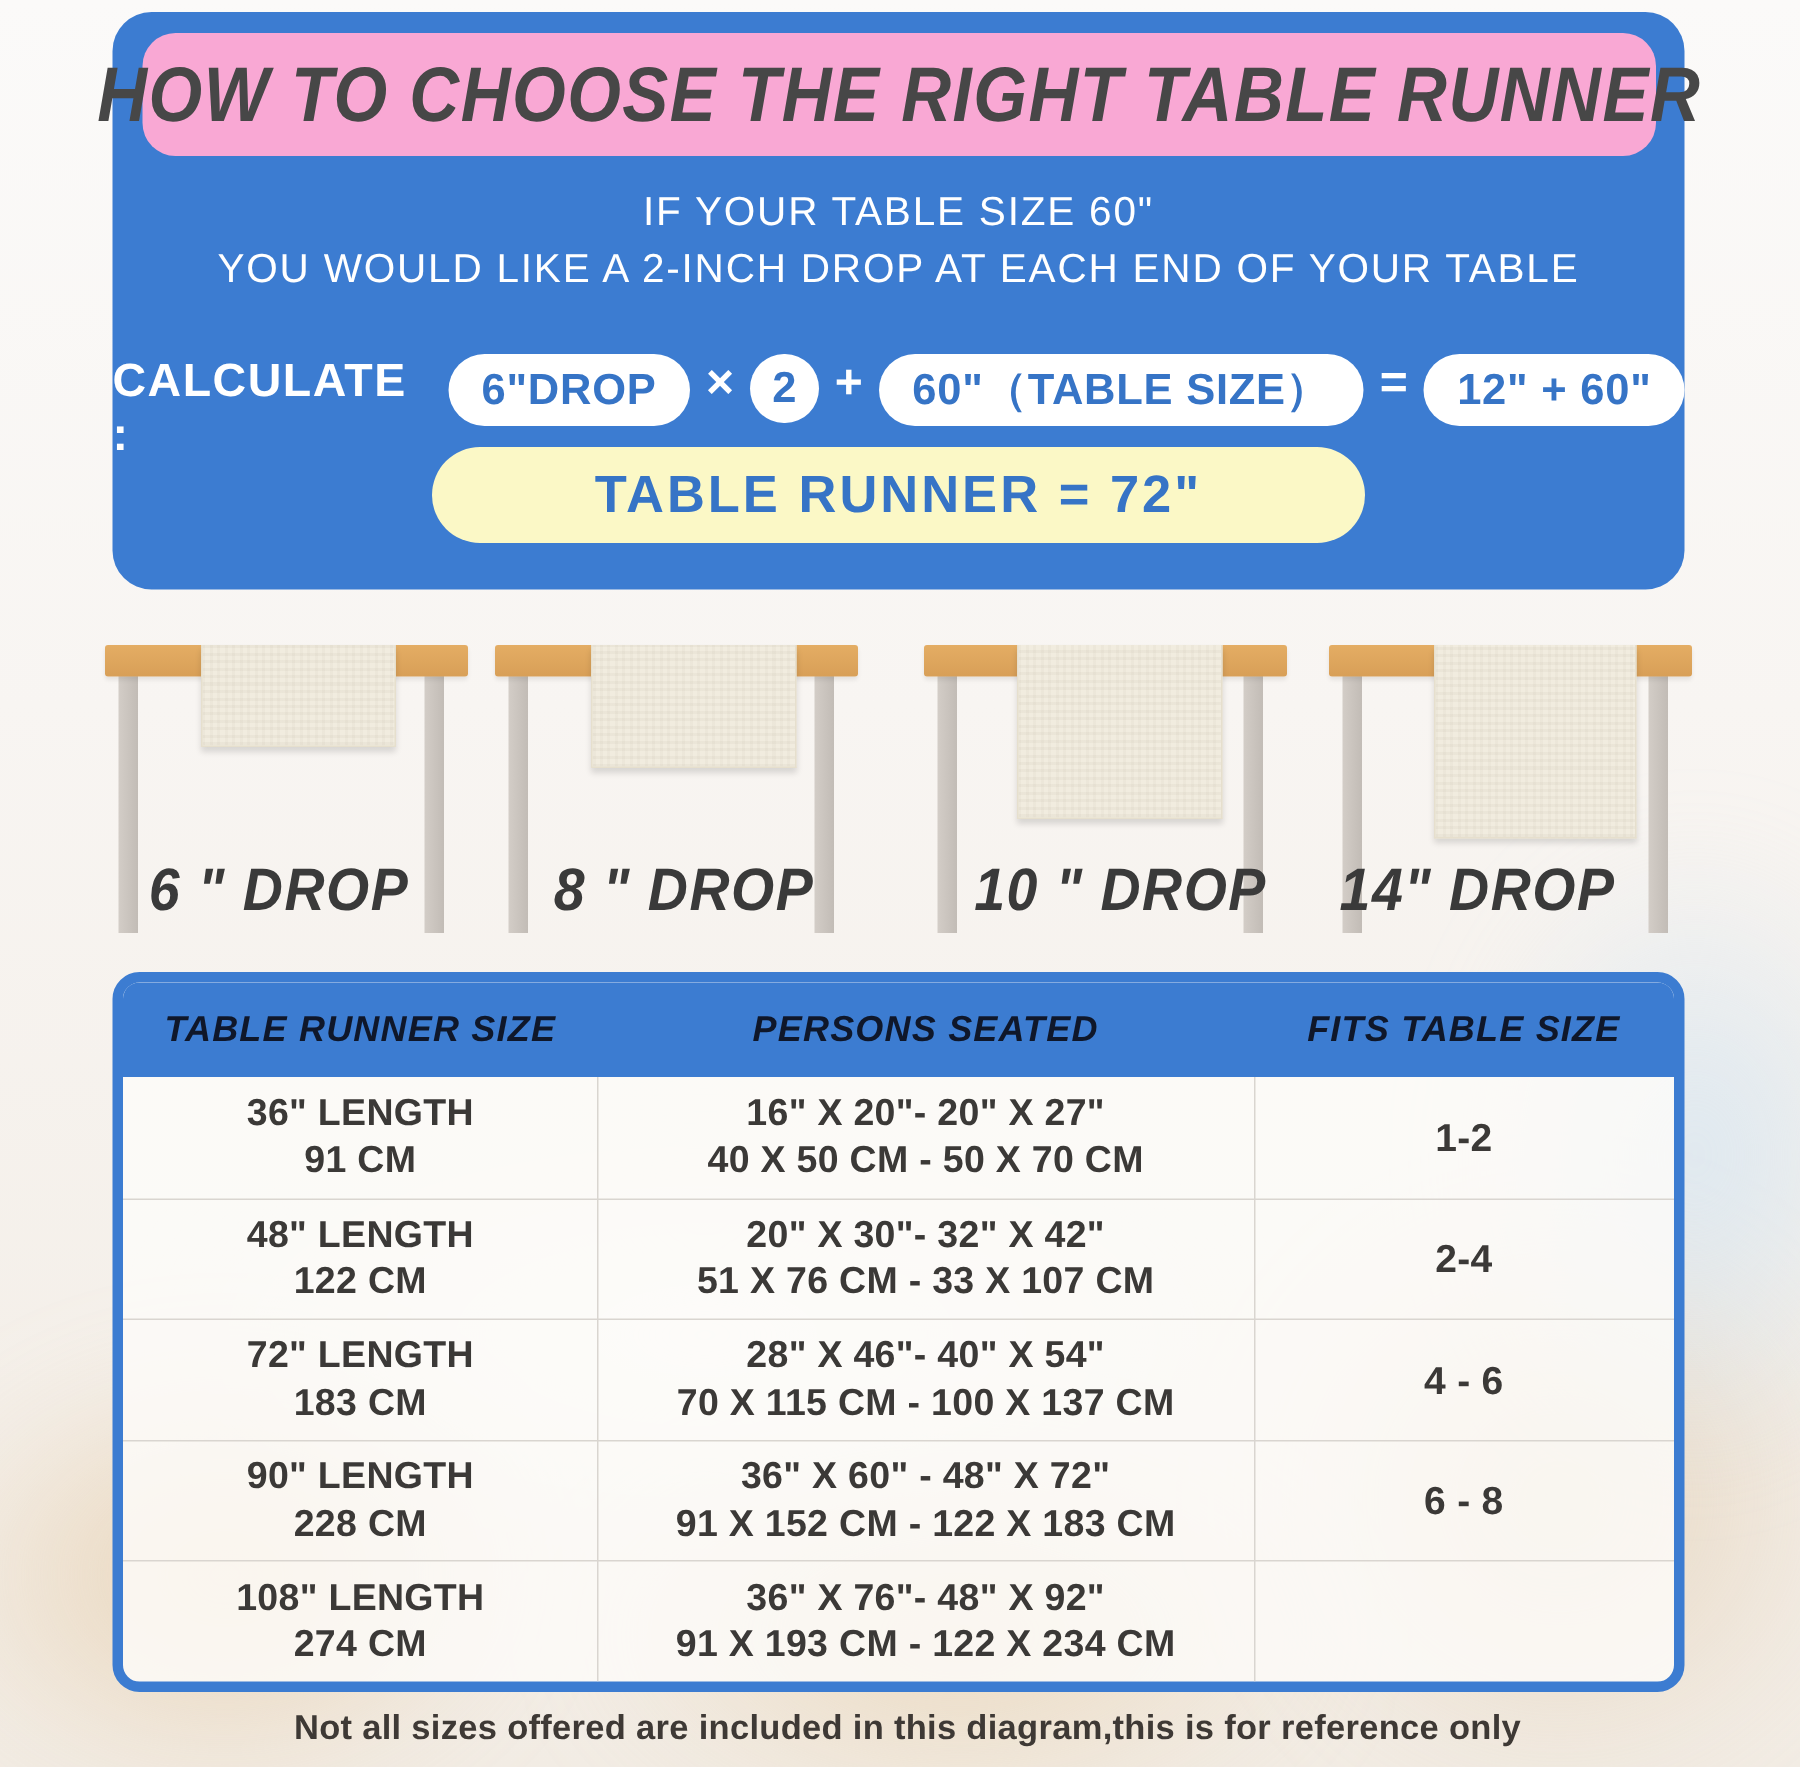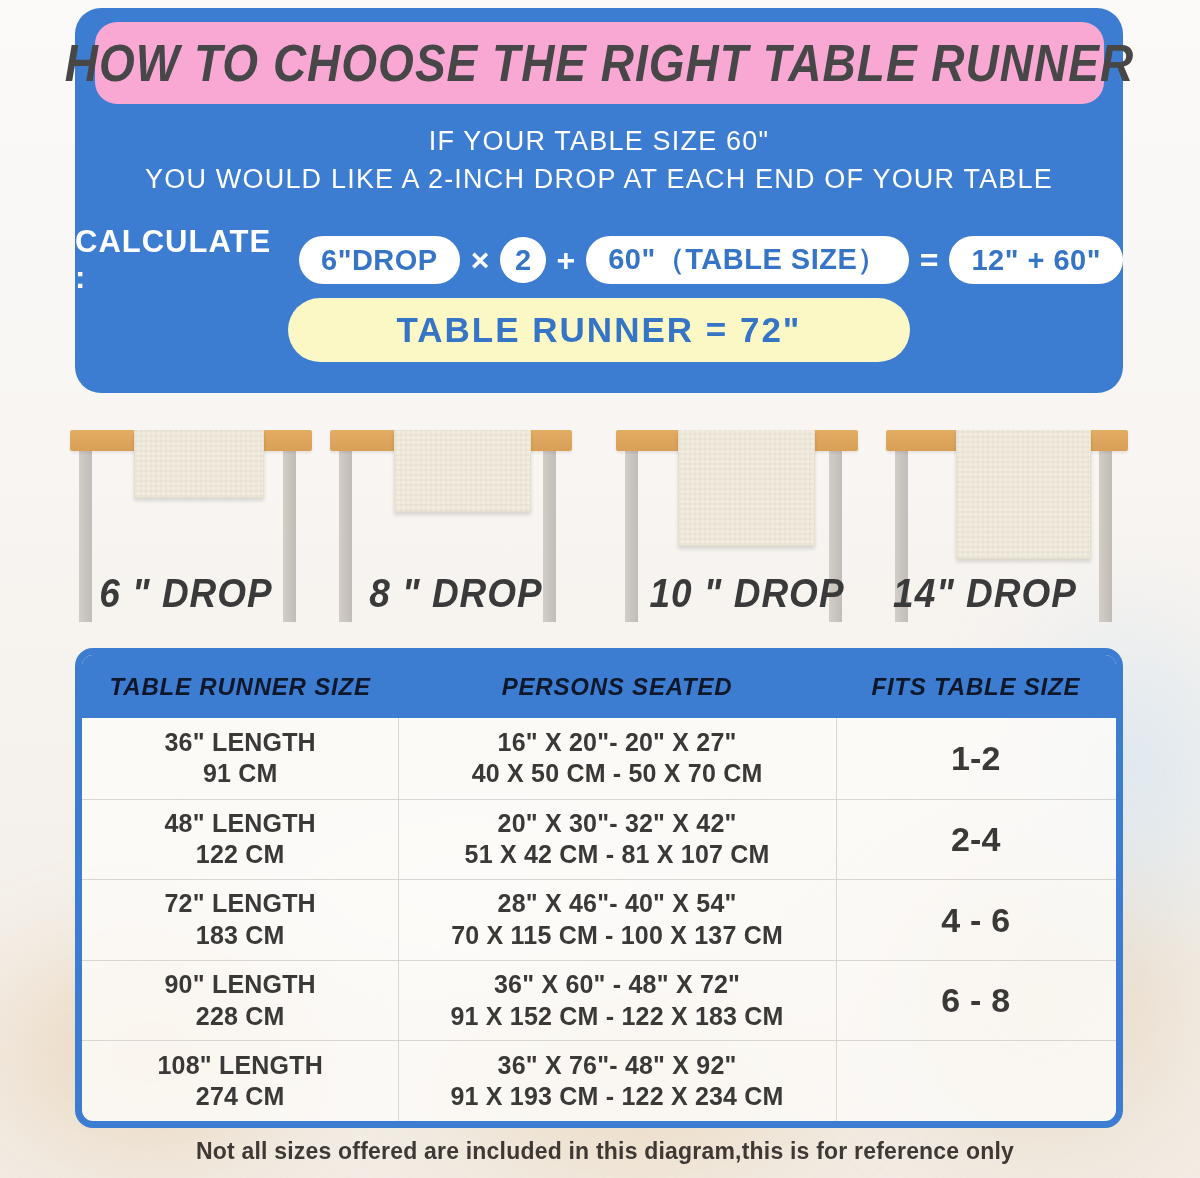--- a/index.html
+++ b/index.html
@@ -43,21 +43,21 @@
     letter-spacing:1px;white-space:nowrap;transform:scaleY(1.12);
   }
   .sub{
     position:absolute;left:0;width:100%;text-align:center;color:#ffffff;
     font-size:27px;letter-spacing:1.2px;font-weight:400;
   }
   .sub.line1{top:118px;}
   .sub.line2{top:156px;}
   .calc-row{
     position:absolute;left:0;top:228px;width:100%;height:48px;
-    display:flex;align-items:center;justify-content:center;gap:11px;
+    display:flex;justify-content:center;gap:11px;
   }
   .calc-label{color:#fff;font-weight:bold;font-size:31px;letter-spacing:1px;}
   .pill{
     background:#fff;color:var(--blue-deep);font-weight:bold;font-size:29px;
     height:48px;display:flex;align-items:center;border-radius:25px;
     padding:0 22px;letter-spacing:.5px;white-space:nowrap;
   }
   .op{color:#fff;font-weight:bold;font-size:32px;}
   .circle{
     background:#fff;color:var(--blue-deep);font-weight:bold;font-size:29px;
@@ -116,21 +116,21 @@
   .chart-body{position:relative;height:403px;}
   .vline{position:absolute;top:0;bottom:0;width:1px;background:var(--divider);}
   .vline.v1{left:30.6%;} .vline.v2{left:72.9%;}
   .row{
     display:grid;grid-template-columns:30.6% 42.3% 27.1%;
     height:80.6px;align-items:center;text-align:center;
   }
   .row + .row{border-top:1px solid var(--divider);}
   .cell{font-weight:bold;color:var(--ink);font-size:25px;line-height:1.26;letter-spacing:.2px;}
   .cell .sub-line{display:block;}
-  .cell.persons{font-size:34px;}
+  .cell.persons{font-size:26px;}
 
   .footnote{
     position:absolute;left:0;top:1138px;width:100%;text-align:center;
     font-size:23px;font-weight:bold;color:#3e3935;letter-spacing:.2px;padding-left:10px;
   }
 </style>
 </head>
 <body>
 
 <div class="blob b1"></div>
@@ -211,21 +211,21 @@
       <div class="cell persons">1-2</div>
     </div>
 
     <div class="row">
       <div class="cell">
         <span class="sub-line">48" LENGTH</span>
         <span class="sub-line">122 CM</span>
       </div>
       <div class="cell">
         <span class="sub-line">20" X 30"- 32" X 42"</span>
-        <span class="sub-line">51 X 42 CM - 81 X 107 CM</span>
+        <span class="sub-line">51 X 76 CM - 33 X 107 CM</span>
       </div>
       <div class="cell persons">2-4</div>
     </div>
 
     <div class="row">
       <div class="cell">
         <span class="sub-line">72" LENGTH</span>
         <span class="sub-line">183 CM</span>
       </div>
       <div class="cell">

